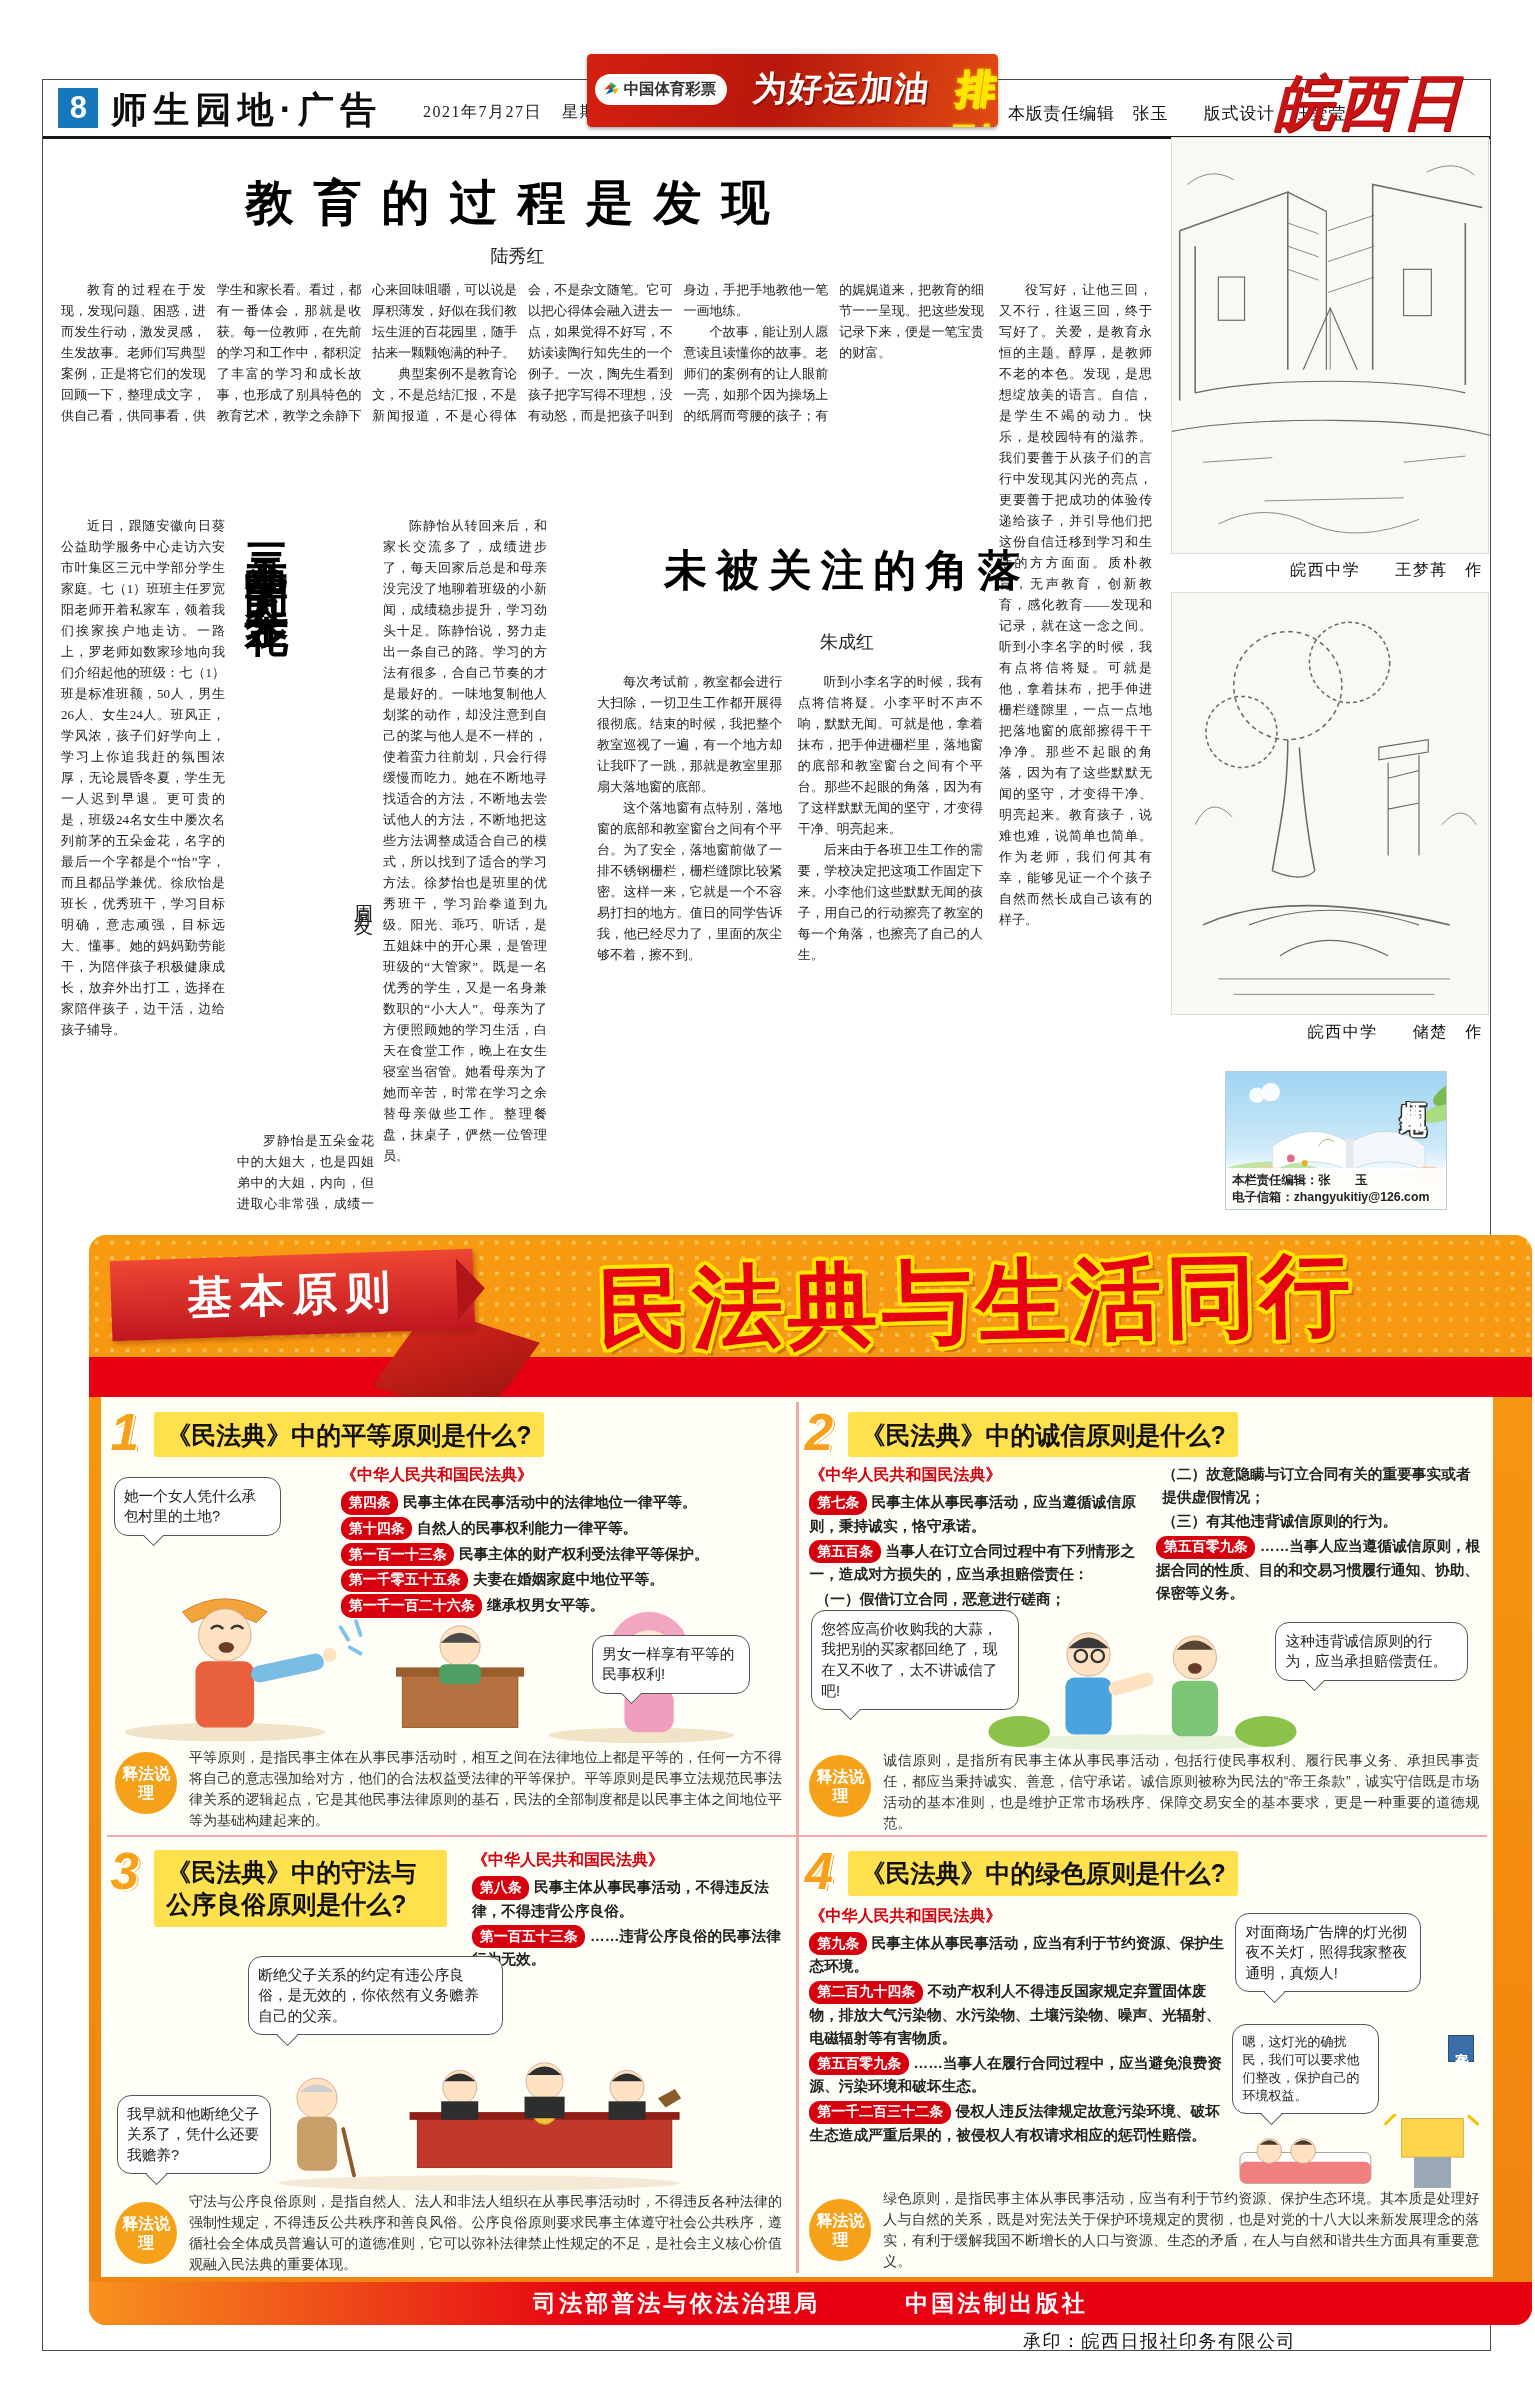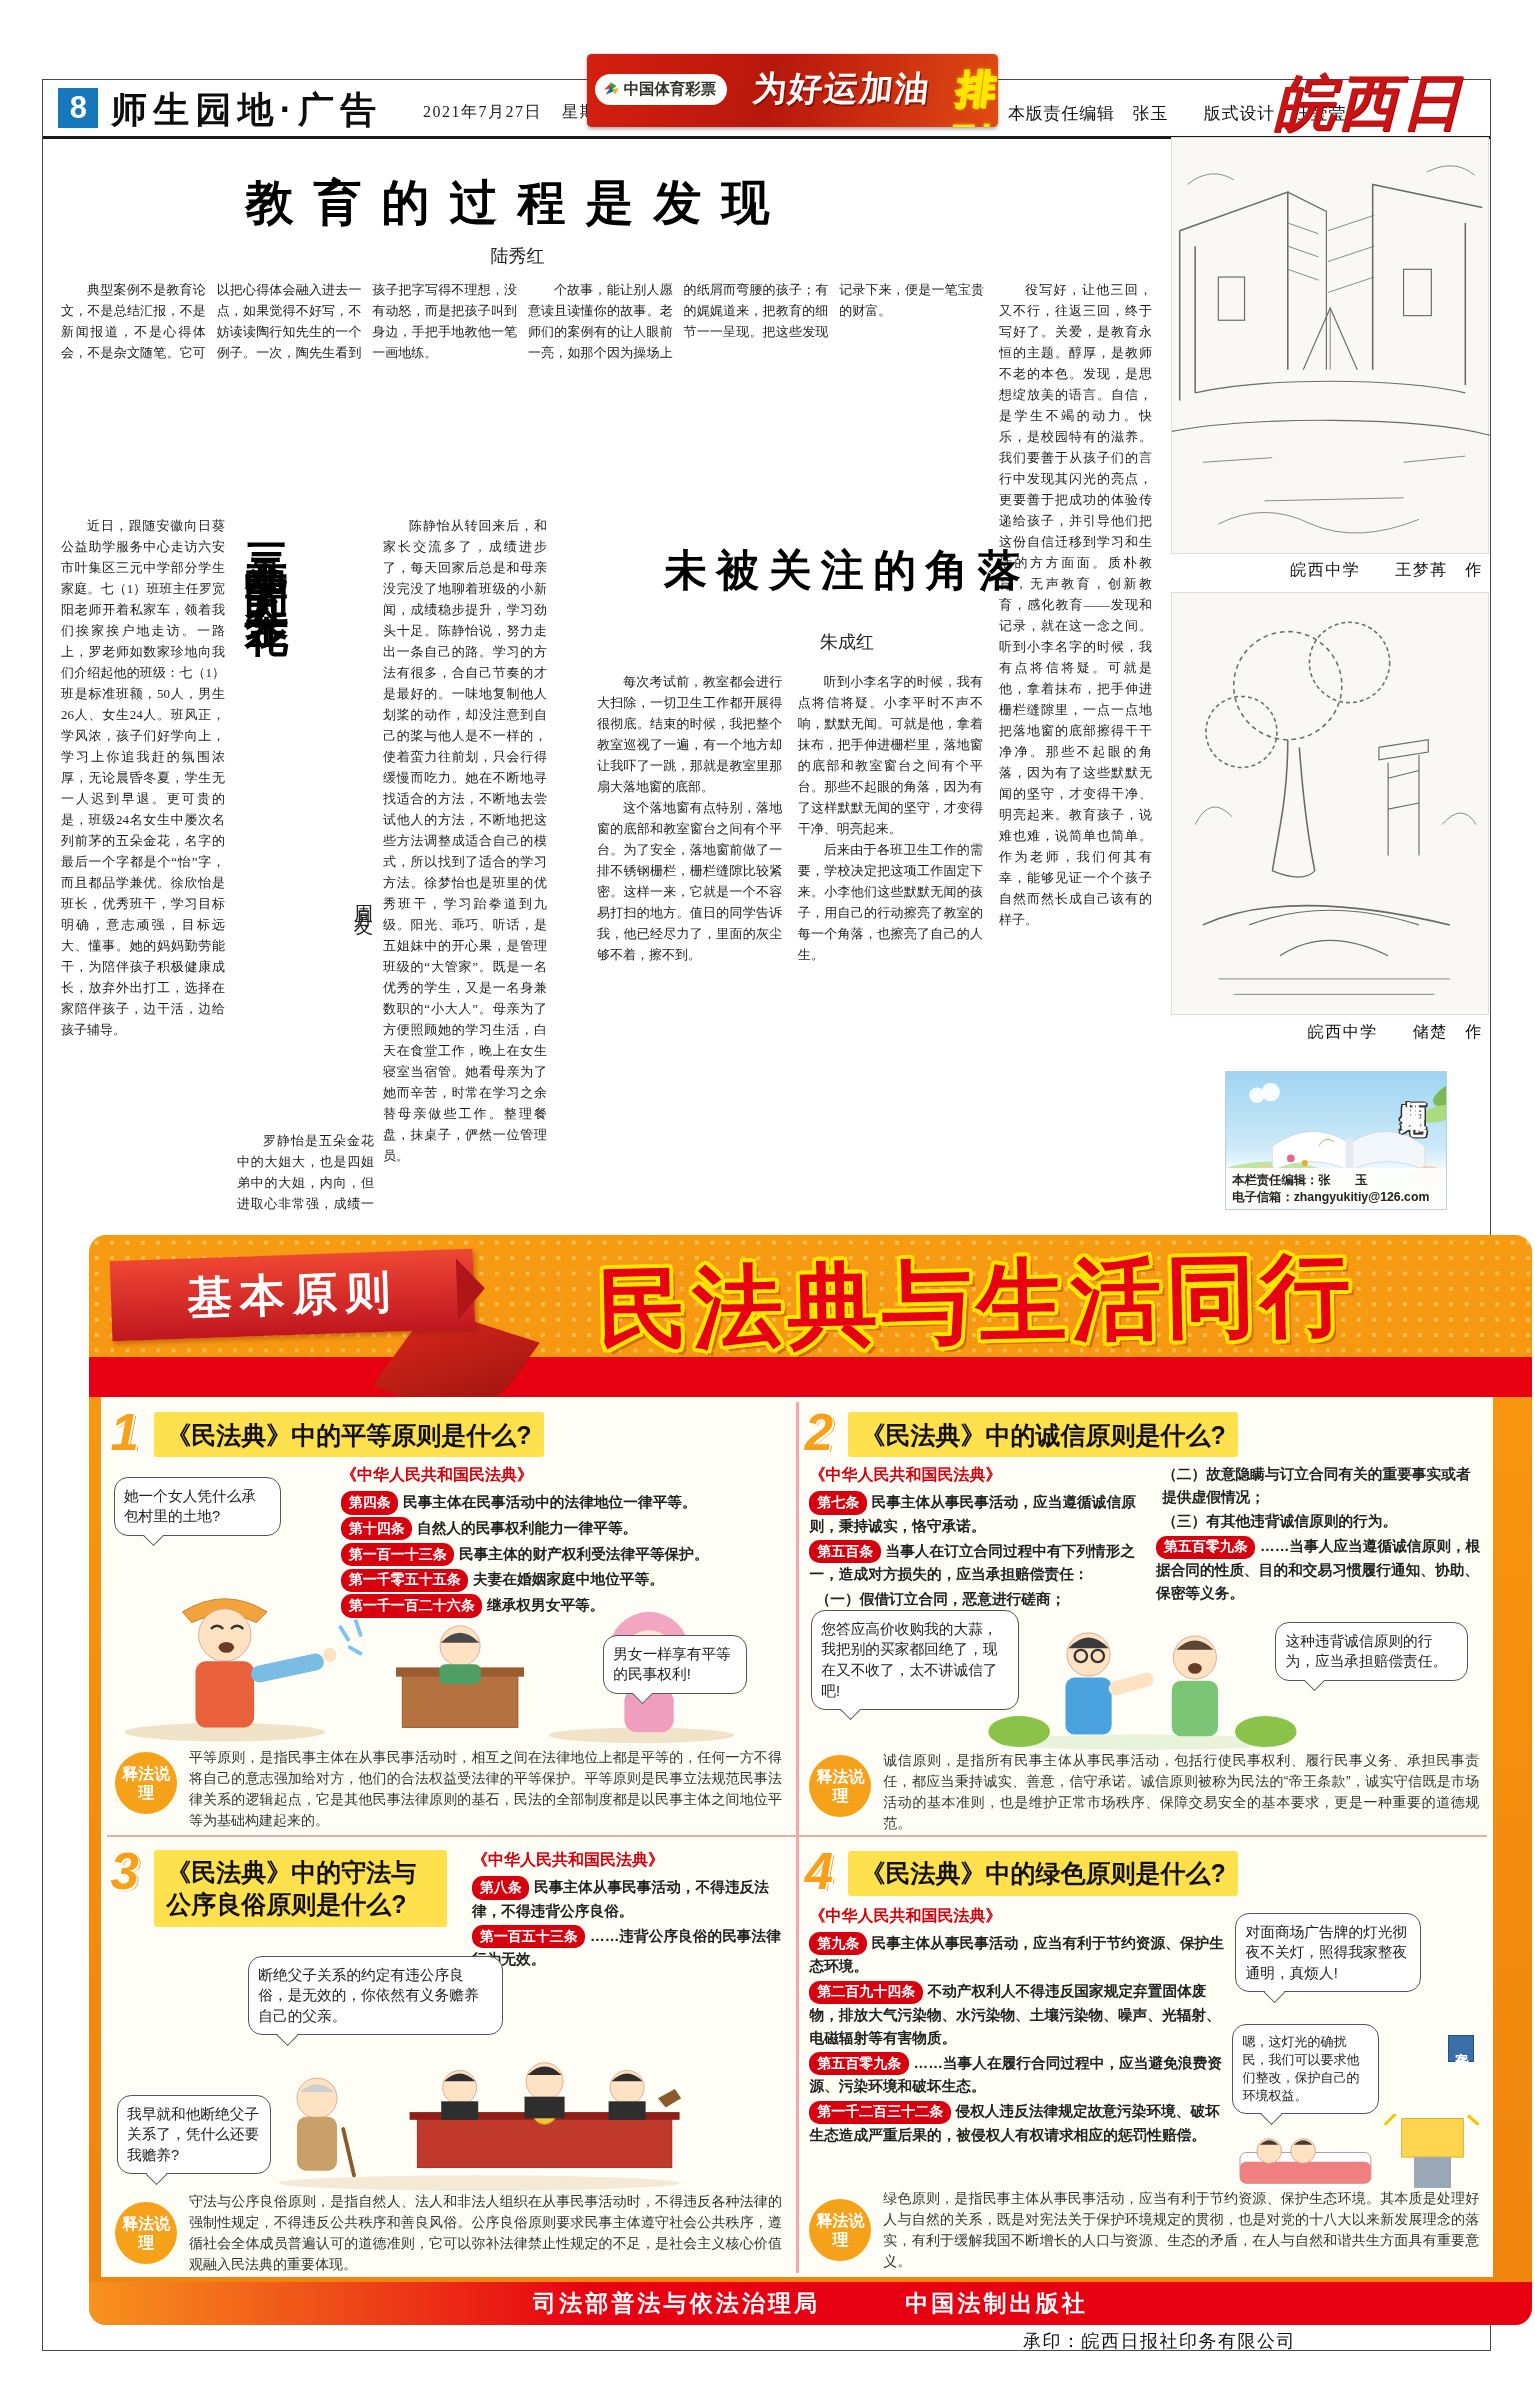--- a/index.html
+++ b/index.html
@@ -162,20 +162,21 @@
 
     </div>
 
     <div class="editor-line">本版责任编辑　张玉　　版式设计　汪莹莹</div>
     <div class="masthead">皖西日报</div>
     <div class="header-rule"></div>
 
     <div class="a1-title">教育的过程是发现</div>
     <div class="a1-byline">陆秀红</div>
     <div class="news-body a1-body">
+      <p>教育的过程在于发现，发现问题、困惑，进而发生行动，激发灵感，生发故事。老师们写典型案例，正是将它们的发现回顾一下，整理成文字，供自己看，供同事看，供学生和家长看。看过，都有一番体会，那就是收获。每一位教师，在先前的学习和工作中，都积淀了丰富的学习和成长故事，也形成了别具特色的教育艺术，教学之余静下心来回味咀嚼，可以说是厚积薄发，好似在我们教坛生涯的百花园里，随手拈来一颗颗饱满的种子。</p>
       <p>典型案例不是教育论文，不是总结汇报，不是新闻报道，不是心得体会，不是杂文随笔。它可以把心得体会融入进去一点，如果觉得不好写，不妨读读陶行知先生的一个例子。一次，陶先生看到孩子把字写得不理想，没有动怒，而是把孩子叫到身边，手把手地教他一笔一画地练。</p>
       <p>个故事，能让别人愿意读且读懂你的故事。老师们的案例有的让人眼前一亮，如那个因为操场上的纸屑而弯腰的孩子；有的娓娓道来，把教育的细节一一呈现。把这些发现记录下来，便是一笔宝贵的财富。</p>
     </div>
     <div class="news-body tail-col">
       <p>役写好，让他三回，又不行，往返三回，终于写好了。关爱，是教育永恒的主题。醇厚，是教师不老的本色。发现，是思想绽放美的语言。自信，是学生不竭的动力。快乐，是校园特有的滋养。我们要善于从孩子们的言行中发现其闪光的亮点，更要善于把成功的体验传递给孩子，并引导他们把这份自信迁移到学习和生活的方方面面。质朴教育，无声教育，创新教育，感化教育——发现和记录，就在这一念之间。听到小李名字的时候，我有点将信将疑。可就是他，拿着抹布，把手伸进栅栏缝隙里，一点一点地把落地窗的底部擦得干干净净。那些不起眼的角落，因为有了这些默默无闻的坚守，才变得干净、明亮起来。教育孩子，说难也难，说简单也简单。作为老师，我们何其有幸，能够见证一个个孩子自然而然长成自己该有的样子。</p>
     </div>
 
     <div class="news-body a2-col1">
       <p>近日，跟随安徽向日葵公益助学服务中心走访六安市叶集区三元中学部分学生家庭。七（1）班班主任罗宽阳老师开着私家车，领着我们挨家挨户地走访。一路上，罗老师如数家珍地向我们介绍起他的班级：七（1）班是标准班额，50人，男生26人、女生24人。班风正，学风浓，孩子们好学向上，学习上你追我赶的氛围浓厚，无论晨昏冬夏，学生无一人迟到早退。更可贵的是，班级24名女生中屡次名列前茅的五朵金花，名字的最后一个字都是个“怡”字，而且都品学兼优。徐欣怡是班长，优秀班干，学习目标明确，意志顽强，目标远大、懂事。她的妈妈勤劳能干，为陪伴孩子积极健康成长，放弃外出打工，选择在家陪伴孩子，边干活，边给孩子辅导。</p>
     </div>
@@ -286,21 +287,21 @@
           <div class="sec-q" style="left:45px;top:9.3px">《民法典》中的平等原则是什么?</div>
           <div class="law-box" style="left:232px;top:60px;width:448px">
             <div class="law-title">《中华人民共和国民法典》</div>
             <div class="law-item"><span class="law-tag">第四条</span><span>民事主体在民事活动中的法律地位一律平等。</span></div>
             <div class="law-item"><span class="law-tag">第十四条</span><span>自然人的民事权利能力一律平等。</span></div>
             <div class="law-item"><span class="law-tag">第一百一十三条</span><span>民事主体的财产权利受法律平等保护。</span></div>
             <div class="law-item"><span class="law-tag">第一千零五十五条</span><span>夫妻在婚姻家庭中地位平等。</span></div>
             <div class="law-item"><span class="law-tag">第一千一百二十六条</span><span>继承权男女平等。</span></div>
           </div>
           <div class="bubble" style="left:4.6px;top:74px;width:167px">她一个女人凭什么承包村里的土地?</div>
-          <div class="bubble" style="left:494px;top:232px;width:144px">男女一样享有平等的民事权利!</div>
+          <div class="bubble" style="left:483px;top:232px;width:158px">男女一样享有平等的民事权利!</div>
           <svg class="scene" style="left:0;top:178px" width="679" height="162" viewBox="0 0 880 210">
             <ellipse cx="150" cy="196" rx="130" ry="12" fill="#f0e3c8"></ellipse>
             <ellipse cx="690" cy="200" rx="120" ry="10" fill="#f0e3c8"></ellipse>
             <path d="M95 40 q55 -34 110 0 l-14 14 q-42 -20 -84 0 Z" fill="#f2a33c" stroke="#b9752a"></path>
             <circle cx="150" cy="70" r="34" fill="#ffe2c2" stroke="#c98"></circle>
             <path d="M132 62 q8 -8 16 0 M158 62 q8 -8 16 0" stroke="#333" fill="none" stroke-width="3"></path>
             <ellipse cx="152" cy="86" rx="10" ry="7" fill="#6b3b2a"></ellipse>
             <rect x="112" y="104" width="76" height="86" rx="14" fill="#e8603c"></rect>
             <rect x="182" y="112" width="96" height="22" rx="11" fill="#79bde4" transform="rotate(-12 182 112)"></rect>
             <circle cx="286" cy="96" r="9" fill="#ffe2c2"></circle>

